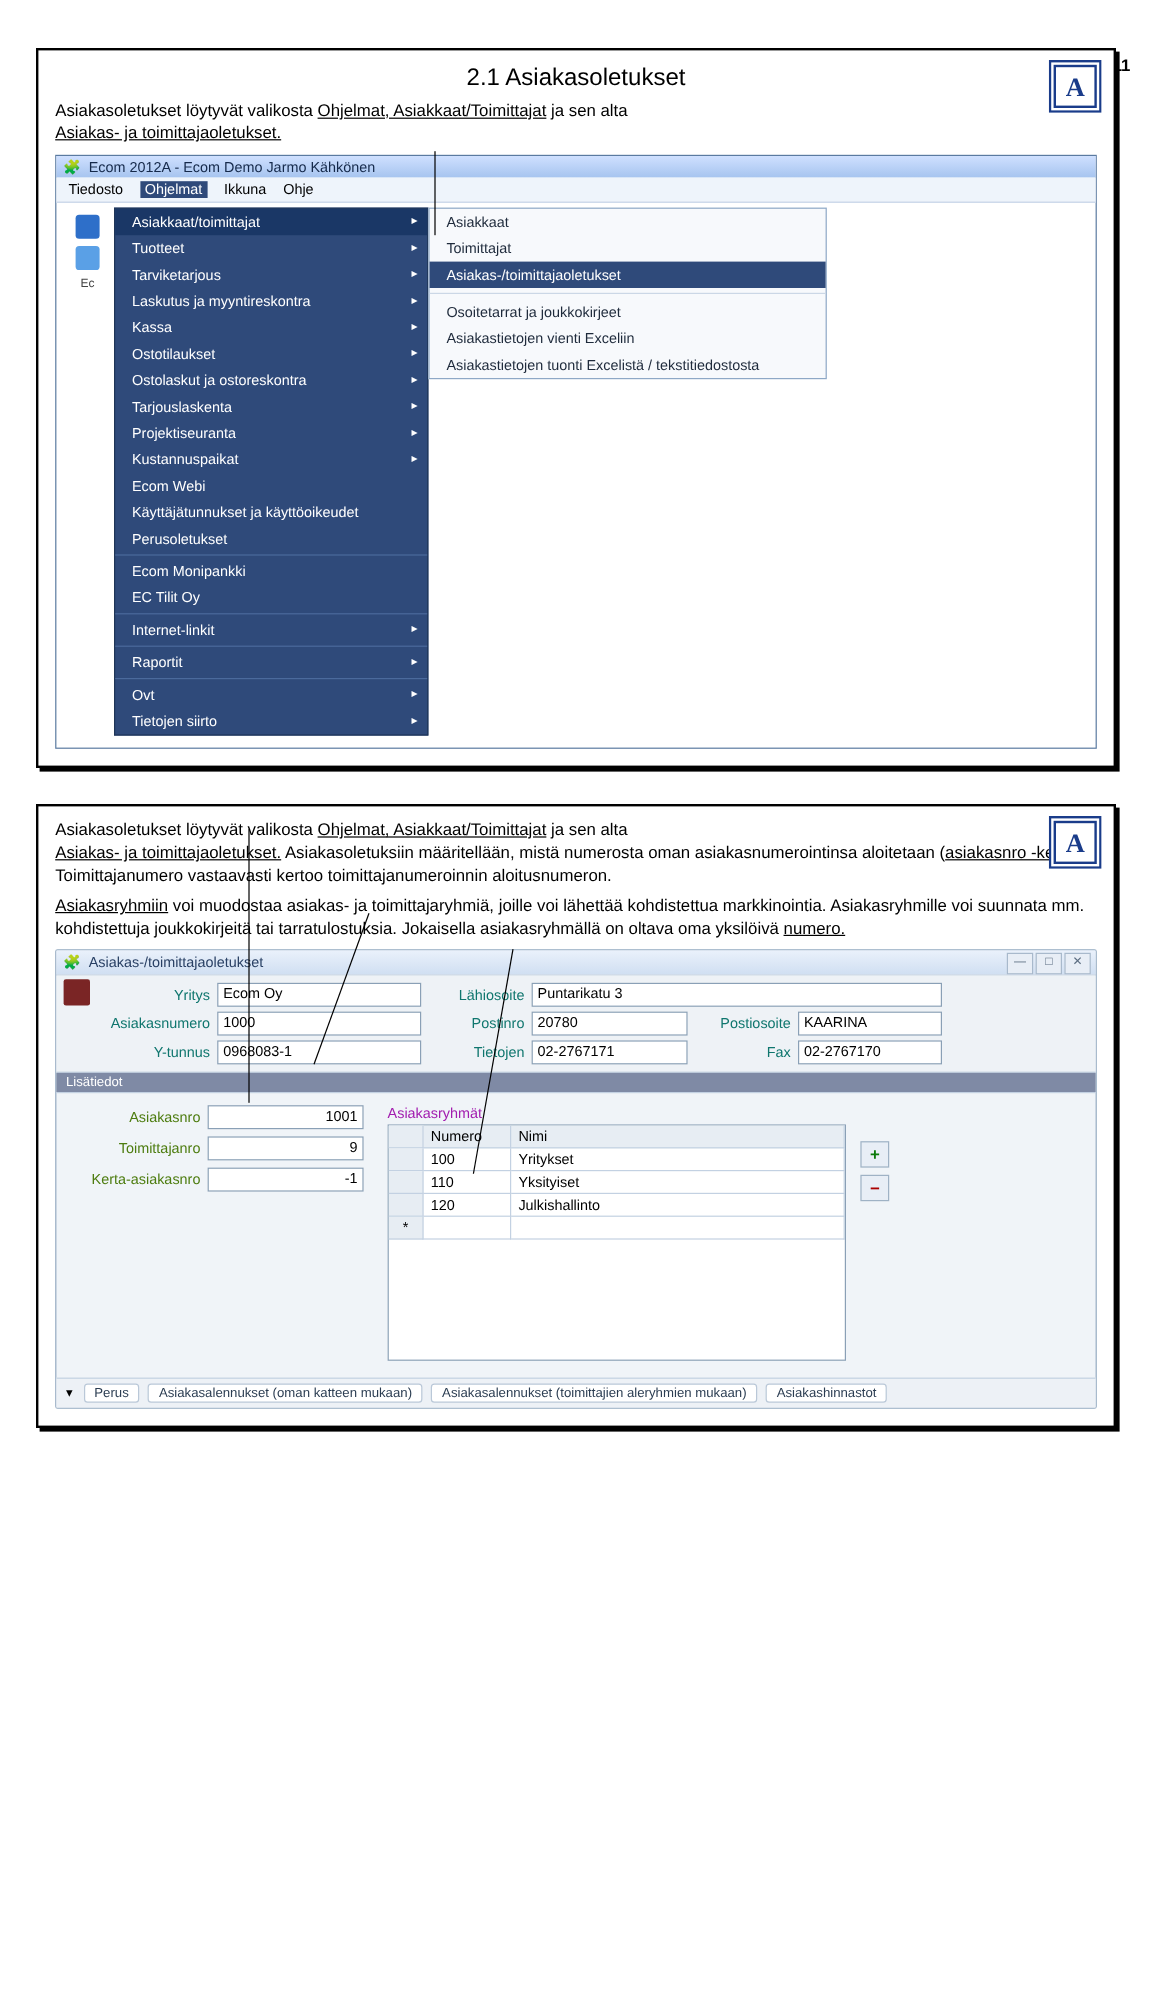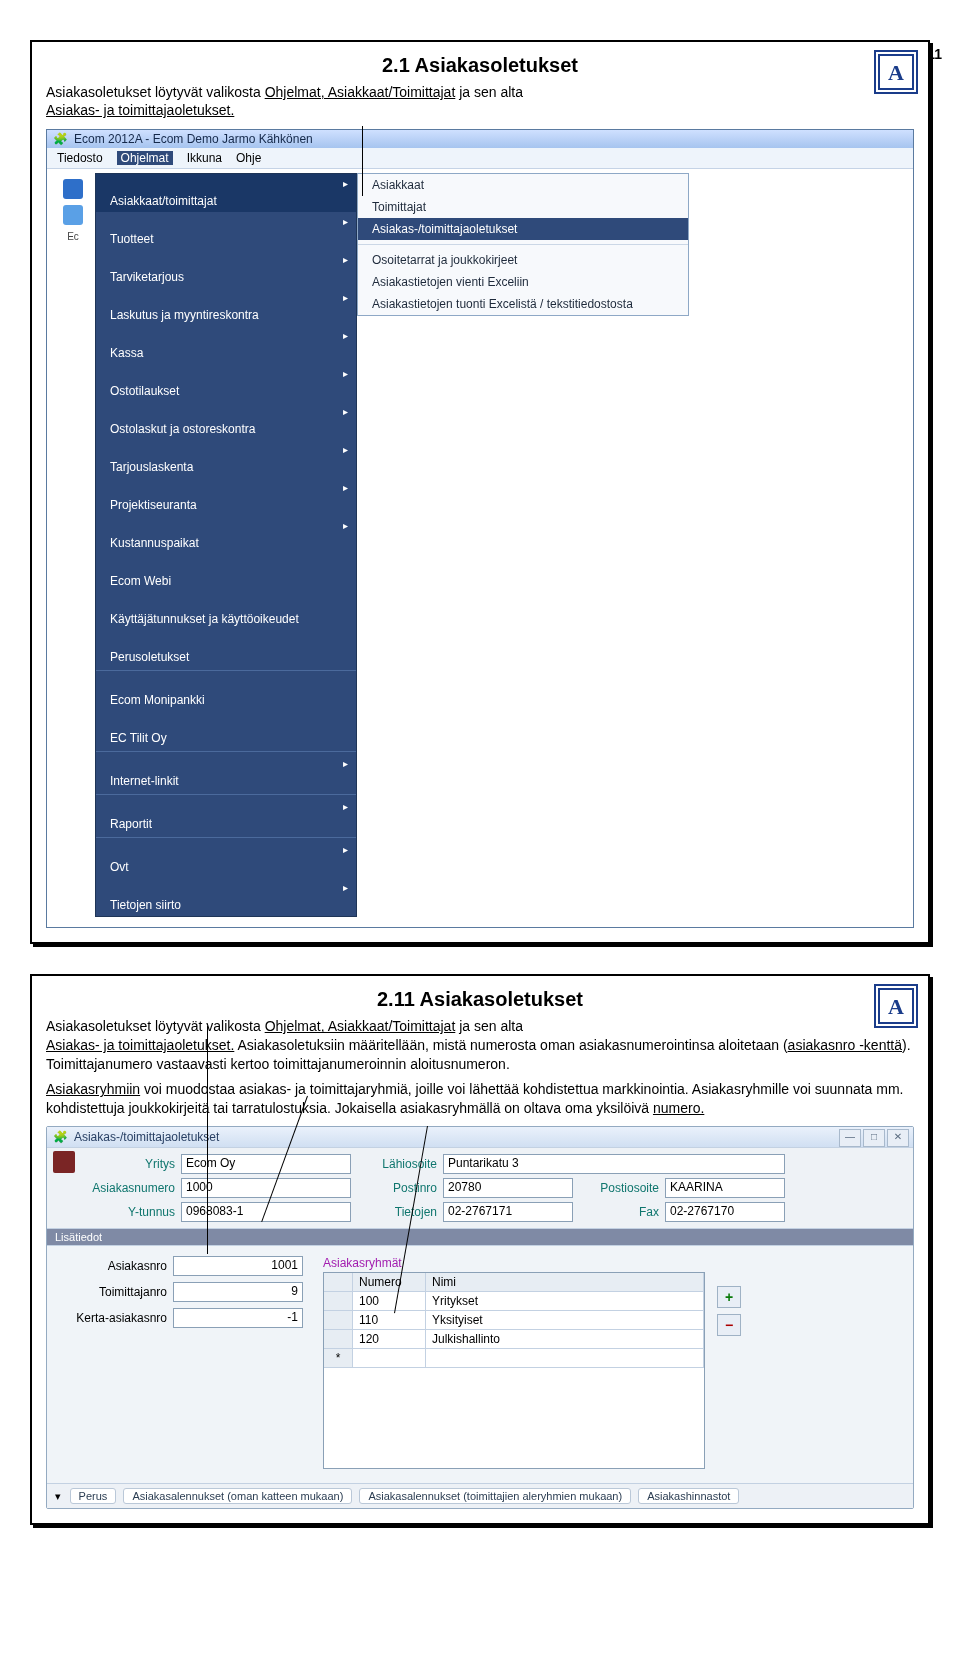--- a/index.html
+++ b/index.html
@@ -1,34 +1,34 @@
 <!DOCTYPE html>
 <html><head>
 <meta charset="utf-8">
 <style>
 body{margin:0;padding:0;background:#fff;font-family:Arial,Helvetica,sans-serif;font-size:12px;color:#000;width:960px}
 .page-header{position:absolute;top:6px;right:18px;font-weight:bold;font-size:14px}
 .panel{border:2px solid #000;box-shadow:3px 3px 0 #000;margin:40px 30px 20px;padding:10px 14px 14px;position:relative;background:#fff}
 .panel .logo{position:absolute;top:8px;right:10px}
 .logo svg{display:block}
-.h21{font-size:20px;font-weight:bold;text-align:center;margin:2px 0 6px 0}
+.h21{font-size:20px;font-weight:normal;text-align:center;margin:2px 0 6px 0}
 .body-text{font-size:14px;line-height:1.3;margin-bottom:10px}
 .body-text .ul{text-decoration:underline}
 
 .winframe{border:1px solid #5a7aa0;background:#fff;margin-top:10px}
 .win-title{display:flex;align-items:center;gap:6px;background:linear-gradient(#cfe0ff,#a6c4ef);padding:2px 6px;font-size:12px;color:#15294a}
 .menu-bar{display:flex;gap:14px;background:#eef4fb;border-bottom:1px solid #c5d3e6;padding:3px 10px;font-size:12px}
 .btn-row{background:#fff;padding:0 8px 4px;font-size:12px;color:#333}
 .body-row{display:flex;align-items:flex-start;padding:4px 4px 10px}
 .left-icons{width:44px;display:flex;flex-direction:column;align-items:center;padding-top:6px;gap:6px}
 .fake-icon{width:20px;height:20px;border-radius:3px;background:#2e6fc9}
 .fake-icon.alt{background:#5aa0e6}
 .fake-icon-label{font-size:10px;color:#444;text-align:left}
 .menu-dropdown{width:260px;background:#2f4a7a;color:#fff;border:1px solid #1f3557;font-size:12px}
-.menu-dropdown .mi{padding:20px 18px 4px 14px;position:relative}
+.menu-dropdown .mi{padding:4px 18px 4px 14px;position:relative}
 .menu-dropdown .mi::after{content:"▸";position:absolute;right:8px;top:4px;font-size:10px}
 .menu-dropdown .mi.noarrow::after{content:""}
 .menu-dropdown .sep{height:1px;background:#4b6a9c;margin:2px 0}
 .menu-dropdown .mi.sel{background:#1a3766}
 .submenu{width:330px;background:#f7f9fc;border:1px solid #8ea8c6;color:#1e2a3b;font-size:12px}
 .submenu .smi{padding:4px 14px}
 .submenu .smi.sel{background:#2f4a7a;color:#fff}
 .submenu .sep{height:1px;background:#cbd7e6;margin:4px 0}
 .callout-line{position:absolute;border-left:1.5px solid #000;height:70px;left:330px;top:84px}
 
@@ -39,21 +39,21 @@
 .set-title{display:flex;align-items:center;gap:6px;background:linear-gradient(#eaf1fb,#d0dff2);padding:3px 6px;font-size:12px;color:#294064;border-bottom:1px solid #c3d1e2}
 .win-btns{position:absolute;right:4px;top:2px;display:flex;gap:2px}
 .wbtn{width:20px;height:16px;border:1px solid #a8b9cc;background:#e8eef6;color:#5a6c80;font-size:10px;line-height:14px;text-align:center}
 .set-book{position:absolute;left:6px;top:24px;width:22px;height:22px;background:#7a2525;border-radius:2px}
 .form-area{padding:6px 8px 6px 38px;display:grid;grid-template-columns:90px 170px 80px 130px 80px 120px;row-gap:4px;column-gap:6px;font-size:12px;background:#eef2f6;border-bottom:1px solid #c3d1e2}
 .form-area .lbl{text-align:right;align-self:center;color:#0f766e}
 .form-area .inp{border:1px solid #8aa0b6;background:#fff;padding:1px 4px;height:16px;font-size:12px}
 .lisa{background:#7f8aa5;color:#fff;font-size:11px;padding:2px 8px}
 .settings-body{display:flex;padding:10px 10px 14px;gap:20px;border-top:1px solid #c3d1e2;position:relative}
 .left-fields{display:grid;grid-template-columns:110px 130px;row-gap:6px;column-gap:6px;height:min-content}
-.left-fields .lbl{text-align:right;align-self:center;font-size:12px;color:#000000}
+.left-fields .lbl{text-align:right;align-self:center;font-size:12px;color:#4d7c0f}
 .left-fields .inp{border:1px solid #8aa0b6;background:#fff;padding:1px 4px;height:16px;font-size:12px;text-align:right}
 .right-side{position:relative}
 .right-side .lbl{font-size:12px;margin-bottom:2px;color:#a21caf}
 .grid{border:1px solid #8aa0b6;background:#fff;width:380px}
 .grid .gh{display:flex;background:#e7edf3}
 .grid .gh .gc,.grid .gr .gc{border-right:1px solid #c3d1e2;border-bottom:1px solid #c3d1e2;padding:2px 6px;font-size:12px}
 .grid .rowhead{width:16px;background:#e7edf3}
 .grid .gc.n{width:60px}
 .grid .gc.nm{flex:1}
 .grid .gr{display:flex}
@@ -144,21 +144,20 @@
 </div>
 
 <div class="panel" style="margin-top:30px">
   <div class="logo">
     <svg width="44" height="44">
           <rect x="1" y="1" width="42" height="42" fill="#fff" stroke="#1a3c8a" stroke-width="2"></rect>
           <rect x="5" y="5" width="34" height="34" fill="none" stroke="#1a3c8a" stroke-width="2"></rect>
           <text x="22" y="30" text-anchor="middle" font-family="serif" font-weight="bold" font-size="22" fill="#1a3c8a">A</text>
         </svg>
   </div>
-  <div class="h21">2.11 Asiakasoletukset</div>
   <div class="panel2-body">
     <div class="para">
       <span>Asiakasoletukset löytyvät valikosta </span><span class="ul">Ohjelmat, Asiakkaat/Toimittajat</span><span> ja sen alta </span><br>
       <span class="ul">Asiakas- ja toimittajaoletukset.</span><span> Asiakasoletuksiin määritellään, mistä numerosta oman asiakasnumerointinsa aloitetaan (</span><span class="ul">asiakasnro -kenttä</span><span>). Toimittajanumero vastaavasti kertoo toimittajanumeroinnin aloitusnumeron.</span>
     </div>
     <div class="para">
       <span class="ul">Asiakasryhmiin</span><span> voi muodostaa asiakas- ja toimittajaryhmiä, joille voi lähettää kohdistettua markkinointia. Asiakasryhmille voi suunnata mm. kohdistettuja joukkokirjeitä tai tarratulostuksia. Jokaisella asiakasryhmällä on oltava oma yksilöivä </span><span class="ul">numero.</span>
     </div>
   </div>
 

